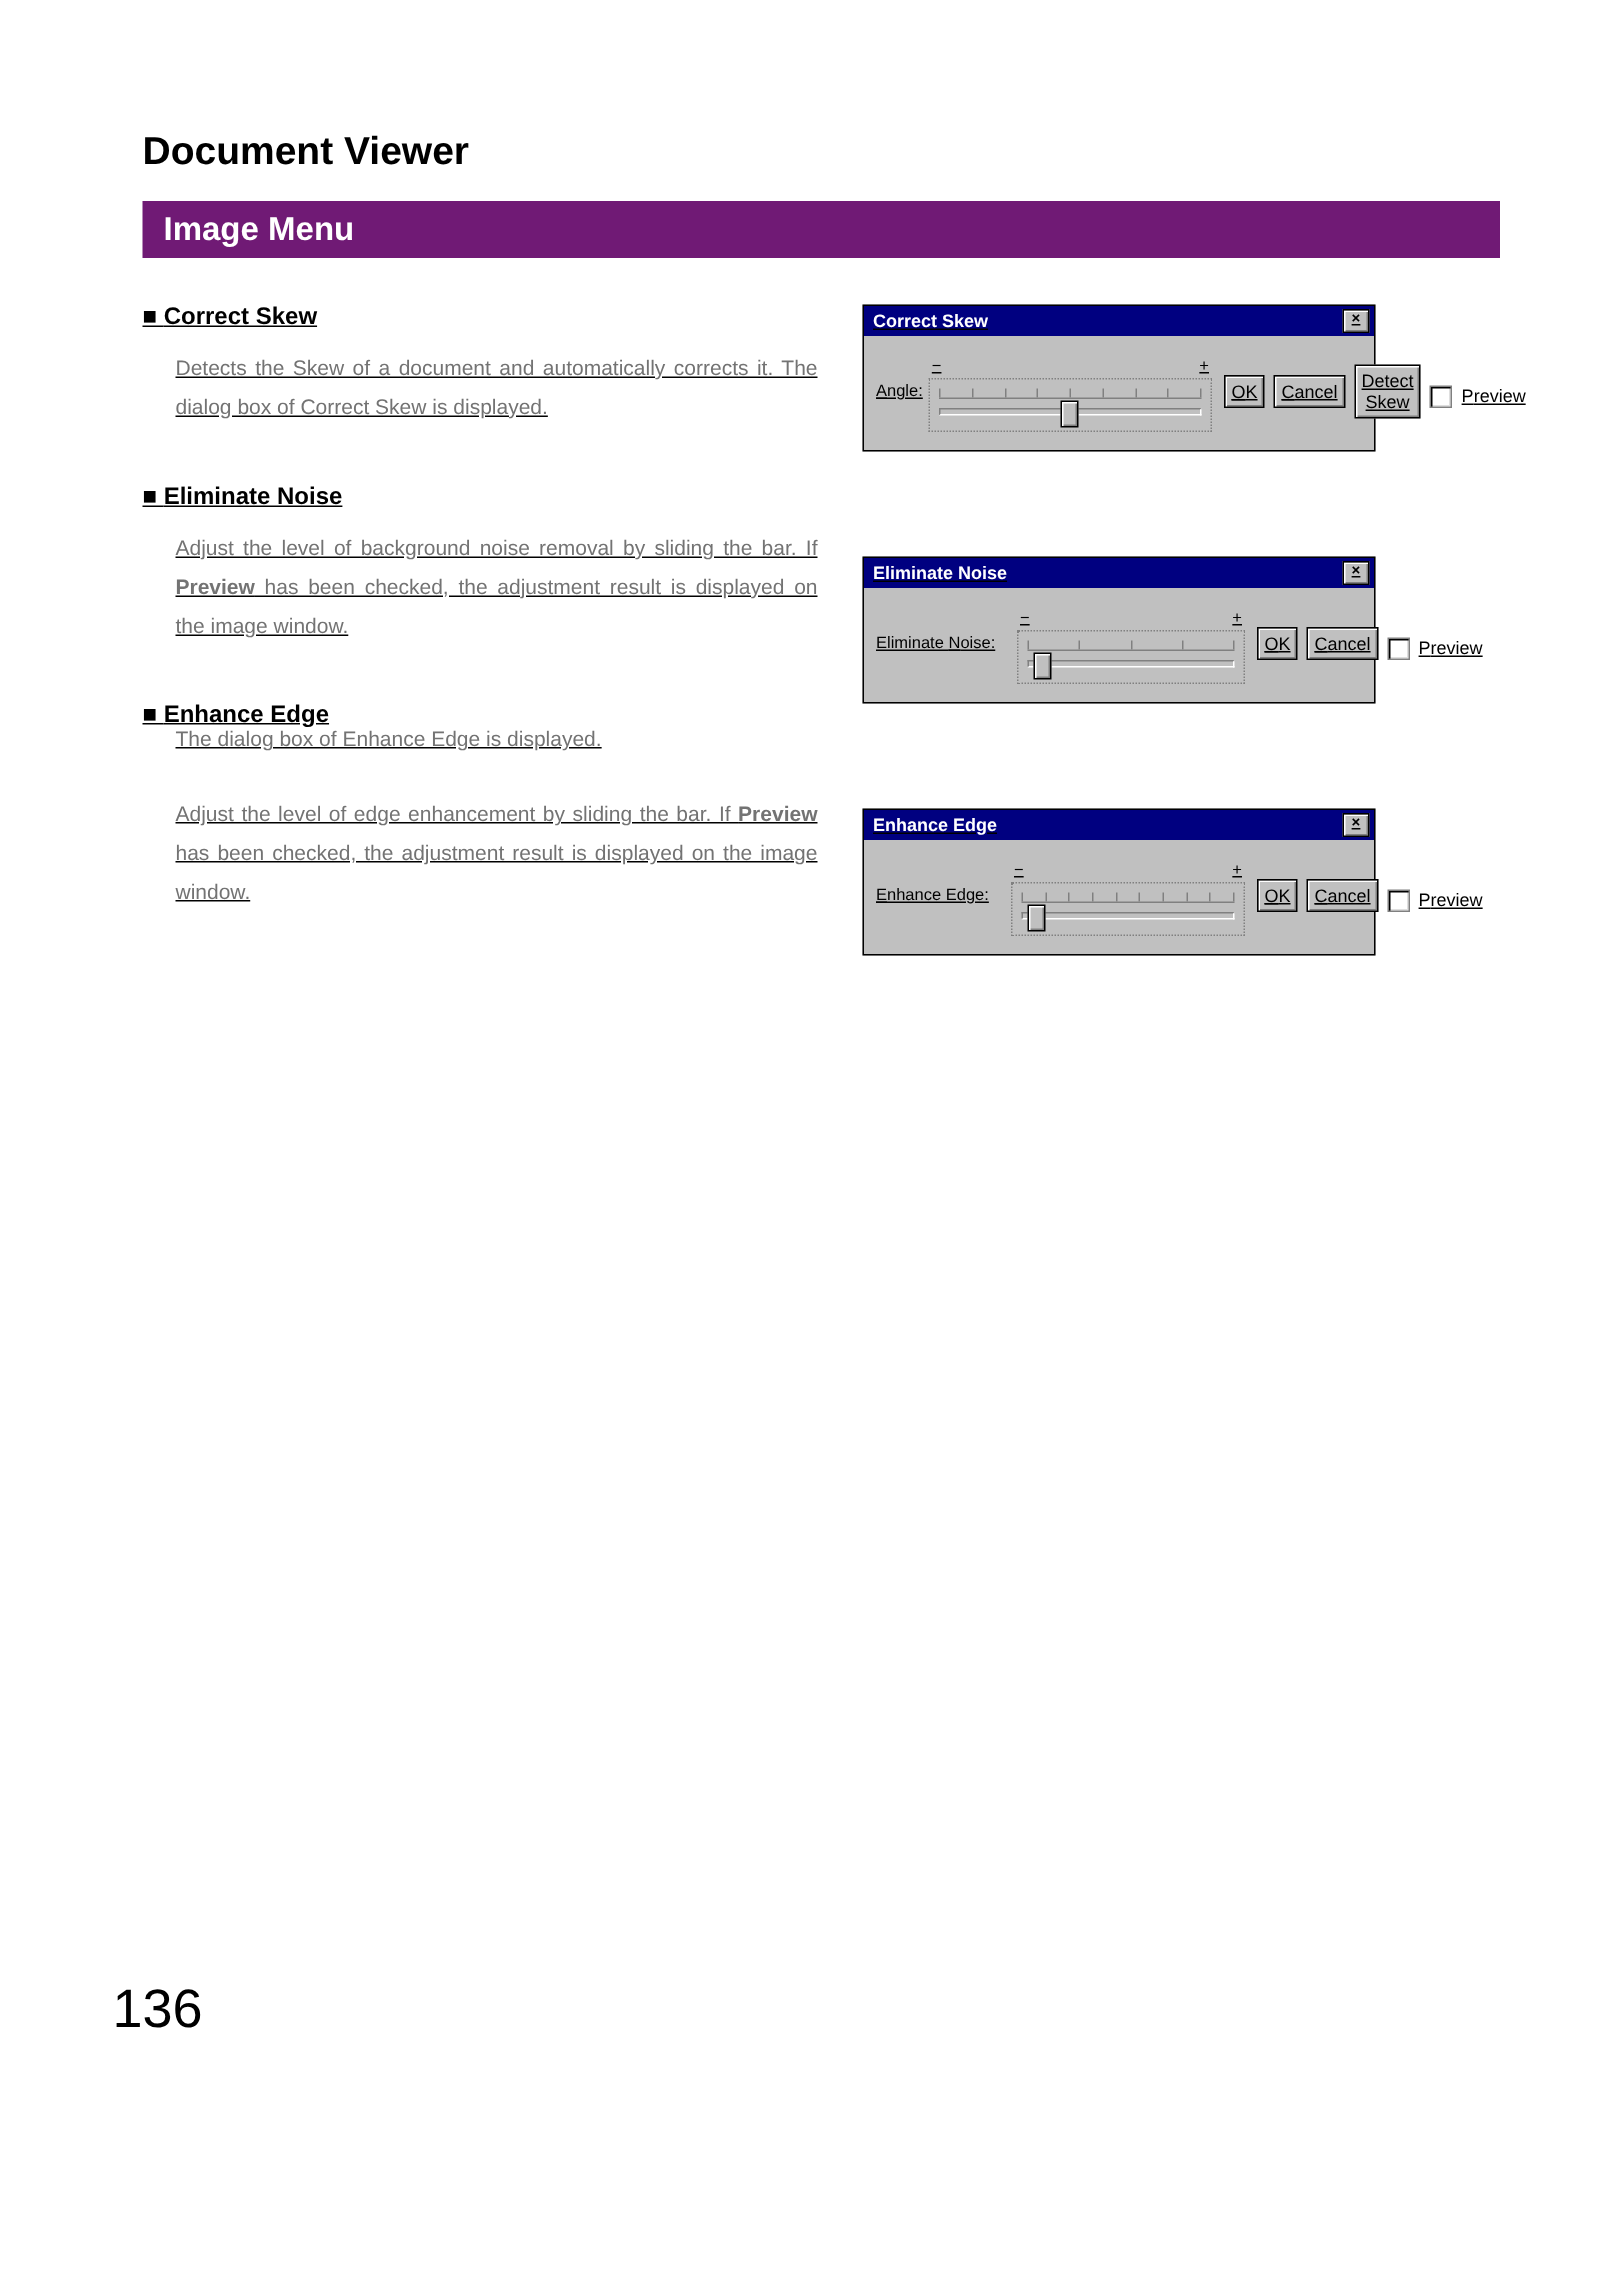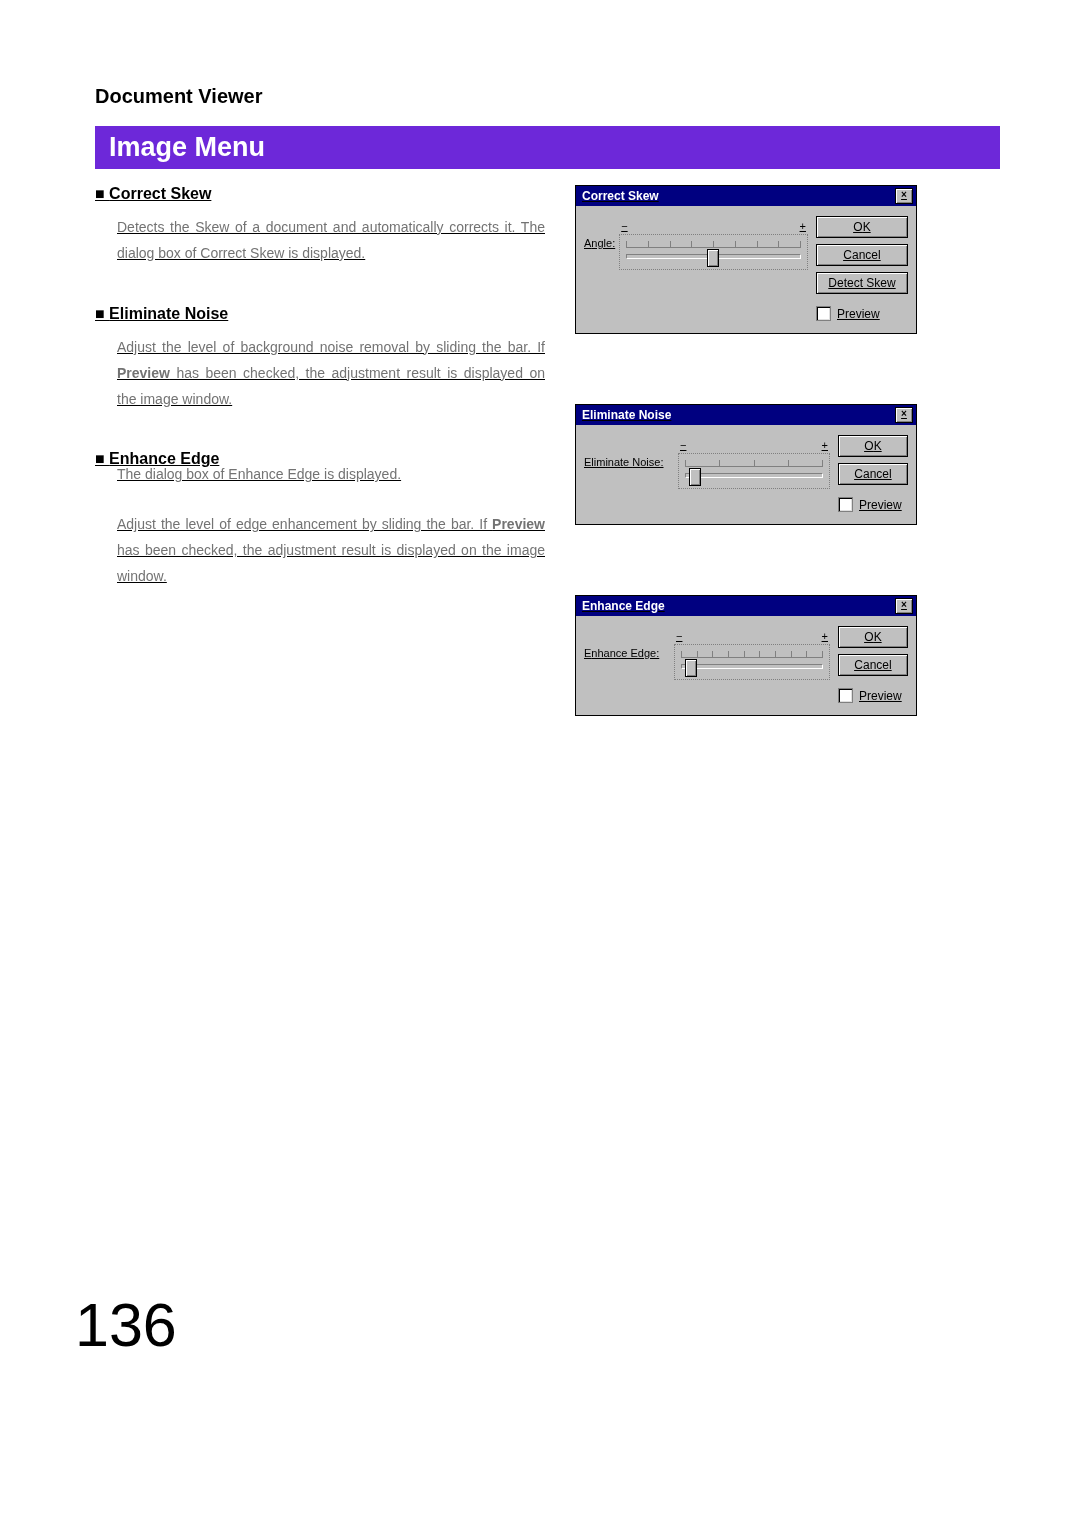--- a/index.html
+++ b/index.html
@@ -10,31 +10,31 @@
     color: #000;
     width: 1080px;
   }
   .page {
     padding: 85px 80px 40px 95px;
     position: relative;
     min-height: 1400px;
     box-sizing: border-box;
   }
   .doc-title {
-    font-size: 20px;
+    font-size: 26px;
     font-weight: bold;
     margin-bottom: 18px;
   }
   .menu-band {
-    background: #6d28d9;
+    background: #701a75;
     color: #fff;
-    font-size: 27px;
+    font-size: 22px;
     font-weight: bold;
     padding: 6px 14px;
-    margin-bottom: 16px;
+    margin-bottom: 31px;
   }
   .two-col {
     display: flex;
     gap: 30px;
     text-decoration: underline;
   }
   .left {
     width: 450px;
     flex: none;
   }
@@ -99,21 +99,21 @@
     text-align: center;
     color: #000;
     font-weight: bold;
   }
   .win-body {
     display: flex;
     padding: 10px 8px 12px 8px;
     gap: 8px;
   }
   .ctl-col { flex: 1; }
-  .btn-col { width: 92px; display: flex; flex-direction: column; gap: 6px; }
+  .btn-col { width: 92px; display: flex; gap: 6px; align-items: center; }
   .w-btn {
     background: #c0c0c0;
     border: 1px solid #000;
     box-shadow: inset 1px 1px 0 #fff, inset -1px -1px 0 #808080;
     padding: 3px 4px;
     text-align: center;
     font-size: 12px;
   }
   .w-btn .ul { text-decoration: underline; }
   .chk-row { display: flex; align-items: center; gap: 6px; margin-top: 6px; }
@@ -162,21 +162,21 @@
     font-size: 11px;
     margin-right: 4px;
   }
   .label-left .ul { text-decoration: underline; }
   .ctl-flex { display: flex; align-items: center; }
 
   .page-num {
     position: absolute;
     left: 75px;
     bottom: 40px;
-    font-size: 61px;
+    font-size: 36px;
     font-family: Arial, sans-serif;
   }
 </style>
 </head>
 <body>
 
 <div class="page">
   <div class="doc-title">Document Viewer</div>
   <div class="menu-band">Image Menu</div>
 

